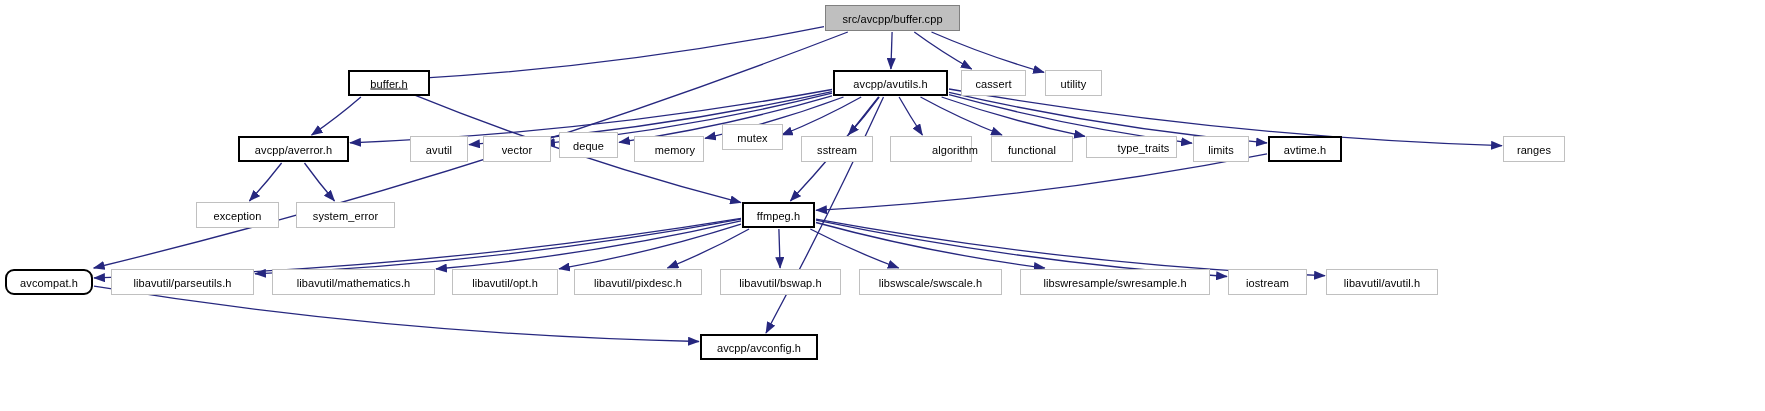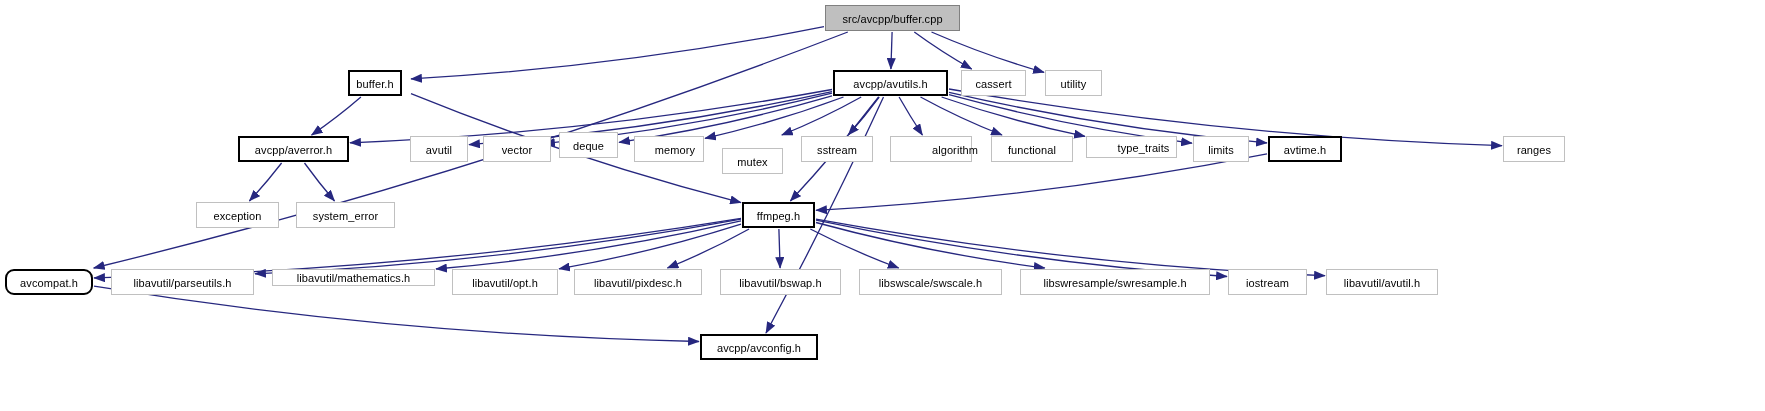--- a/index.html
+++ b/index.html
@@ -95,21 +95,21 @@
         <path d="M816.0,222.5 Q928.8,253.1 1044.7,268.0" marker-end="url(#ah)"></path>
         <path d="M816.0,220.1 Q1019.5,262.5 1227.0,276.5" marker-end="url(#ah)"></path>
         <path d="M816.0,219.2 Q1068.5,265.1 1325.0,275.7" marker-end="url(#ah)"></path>
         <path d="M94.0,286.1 Q394.6,334.9 699.0,341.5" marker-end="url(#ah)"></path>
       </g>
   </svg>
   <div id="nodes">
       <div class="node root" style="left: 825px; top: 5px; width: 135px; height: 26px;">
         <span class="node-label">src/avcpp/buffer.cpp</span>
       </div>
-      <div class="node hdr" style="left: 348px; top: 70px; width: 54px; height: 26px;">
+      <div class="node hdr" style="left: 348px; top: 70px; width: 82px; height: 26px; text-decoration: underline;">
         <span class="node-label">buffer.h</span>
       </div>
       <div class="node hdr" style="left: 833px; top: 70px; width: 115px; height: 26px;">
         <span class="node-label">avcpp/avutils.h</span>
       </div>
       <div class="node" style="left: 961px; top: 70px; width: 65px; height: 26px;">
         <span class="node-label">cassert</span>
       </div>
       <div class="node" style="left: 1045px; top: 70px; width: 57px; height: 26px;">
         <span class="node-label">utility</span>
@@ -122,21 +122,21 @@
       </div>
       <div class="node" style="left: 483px; top: 136px; width: 68px; height: 26px;">
         <span class="node-label">vector</span>
       </div>
       <div class="node" style="left: 559px; top: 132px; width: 59px; height: 26px;">
         <span class="node-label">deque</span>
       </div>
       <div class="node" style="left: 634px; top: 136px; width: 70px; height: 26px; padding-left: 12px;">
         <span class="node-label">memory</span>
       </div>
-      <div class="node" style="left: 722px; top: 148px; width: 61px; height: 26px;">
+      <div class="node" style="left: 722px; top: 124px; width: 61px; height: 26px;">
         <span class="node-label">mutex</span>
       </div>
       <div class="node" style="left: 801px; top: 136px; width: 72px; height: 26px;">
         <span class="node-label">sstream</span>
       </div>
       <div class="node" style="left: 890px; top: 136px; width: 82px; height: 26px; padding-left: 48px;">
         <span class="node-label">algorithm</span>
       </div>
       <div class="node" style="left: 991px; top: 136px; width: 82px; height: 26px;">
         <span class="node-label">functional</span>
@@ -161,21 +161,21 @@
       </div>
       <div class="node hdr" style="left: 742px; top: 202px; width: 73px; height: 26px;">
         <span class="node-label">ffmpeg.h</span>
       </div>
       <div class="node hdr" style="left: 5px; top: 269px; width: 88px; height: 26px; border-radius: 9px;">
         <span class="node-label">avcompat.h</span>
       </div>
       <div class="node" style="left: 111px; top: 269px; width: 143px; height: 26px;">
         <span class="node-label">libavutil/parseutils.h</span>
       </div>
-      <div class="node" style="left: 272px; top: 269px; width: 163px; height: 17px;">
+      <div class="node" style="left: 272px; top: 269px; width: 163px; height: 26px;">
         <span class="node-label">libavutil/mathematics.h</span>
       </div>
       <div class="node" style="left: 452px; top: 269px; width: 106px; height: 26px;">
         <span class="node-label">libavutil/opt.h</span>
       </div>
       <div class="node" style="left: 574px; top: 269px; width: 128px; height: 26px;">
         <span class="node-label">libavutil/pixdesc.h</span>
       </div>
       <div class="node" style="left: 720px; top: 269px; width: 121px; height: 26px;">
         <span class="node-label">libavutil/bswap.h</span>

